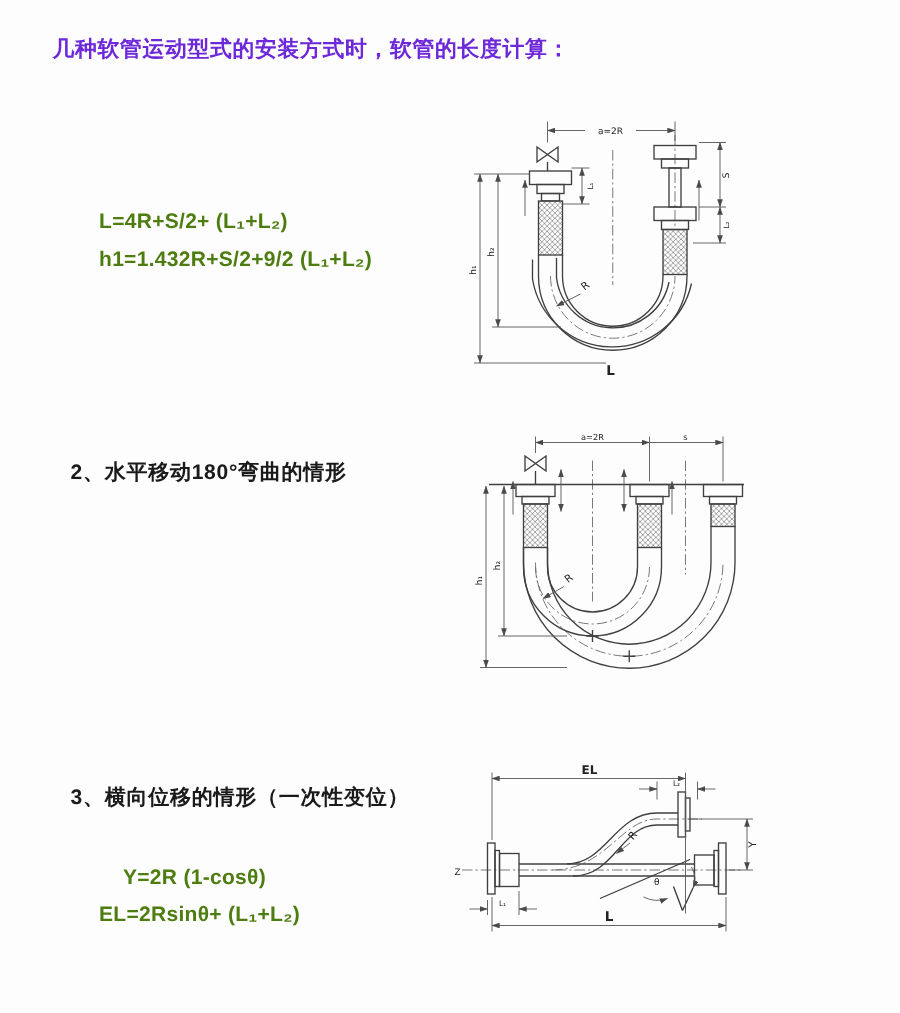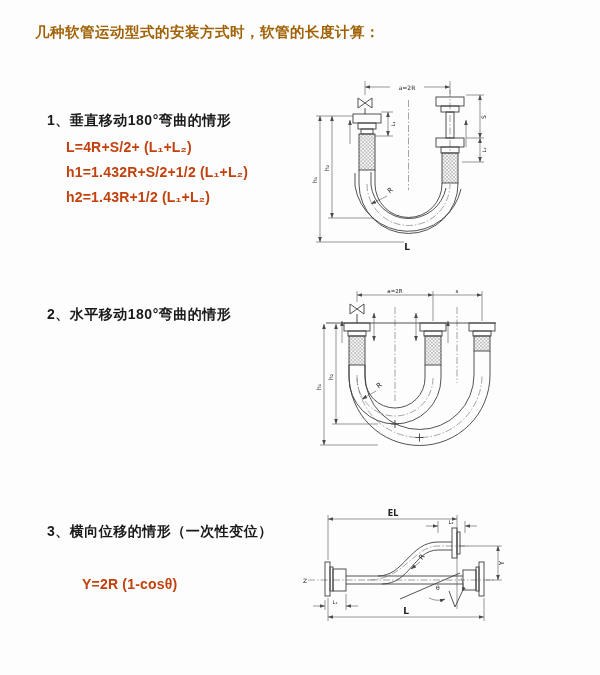--- a/index.html
+++ b/index.html
@@ -7,29 +7,29 @@
     width:600px;height:675px;
     background:#ffffff;
     font-family:"Liberation Sans","DejaVu Sans",sans-serif;
     color:#1b1b1b;
     position:relative;
     overflow:hidden;
   }
   .page{position:absolute;inset:0;background:#fdfdfd;}
   .title{
     position:absolute;left:35px;top:23px;
-    font-size:14.5px;font-weight:700;letter-spacing:.5px;color:#a16207;
+    font-size:14.5px;font-weight:700;letter-spacing:.5px;color:#6d28d9;
   }
   .sec-heading{
     position:absolute;
     font-size:14px;font-weight:700;letter-spacing:.5px;color:#1a1a1a;
   }
   .formula{
     position:absolute;
-    font-size:14px;font-weight:600;color:#c2410c;letter-spacing:.2px;
+    font-size:14px;font-weight:600;color:#4d7c0f;letter-spacing:.2px;
   }
   .diag{position:absolute;}
   .ln, .ln rect, .ln path, .ln line{stroke:#3f3f3f;stroke-width:.9;fill:none;}
   .ln rect.braid{fill:url(#braid);}
   .dim, .dim line, .dim path{stroke:#555;stroke-width:.6;fill:none;}
   .cl line, .cl path{stroke:#6a6a6a;stroke-width:.6;fill:none;stroke-dasharray:7 2 1.5 2;}
   svg text{fill:#222;font-family:"DejaVu Sans",sans-serif;}
 </style>
 </head>
 <body>
@@ -42,29 +42,28 @@
         <path d="M0,0 L10,3.5 L0,7 z" fill="#4a4a4a"></path>
       </marker>
       <pattern id="braid" width="3.5" height="3.5" patternUnits="userSpaceOnUse">
         <path d="M0,0 L3.5,3.5 M3.5,0 L0,3.5" stroke="#8a8a8a" stroke-width="0.5"></path>
       </pattern>
     </defs>
   </svg>
 
   <div class="title">几种软管运动型式的安装方式时，软管的长度计算：</div>
 
-  <div class="sec-heading" style="left:47px;top:112px">1、垂直移动180°弯曲的情形</div>
   <div class="formula" style="left:66px;top:139px">L=4R+S/2+ (L₁+L₂)</div>
-  <div class="formula" style="left:66px;top:164px">h1=1.432R+S/2+1/2 (L₁+L₂)</div>
-  <div class="formula" style="left:66px;top:189px">h2=1.43R+1/2 (L₁+L₂)</div>
+  <div class="formula" style="left:66px;top:164px">h1=1.432R+S/2+9/2 (L₁+L₂)</div>
 
   <div class="sec-heading" style="left:47px;top:306px">2、水平移动180°弯曲的情形</div>
 
   <div class="sec-heading" style="left:47px;top:523px">3、横向位移的情形（一次性变位）</div>
   <div class="formula" style="left:82px;top:576px">Y=2R (1-cosθ)</div>
+  <div class="formula" style="left:66px;top:601px">EL=2Rsinθ+ (L₁+L₂)</div>
 
   <svg class="diag" style="left:300px;top:72px" width="270" height="185" viewBox="0 0 270 185">
     <g class="cl">
       <line x1="108.5" y1="28" x2="108.5" y2="118"></line>
       <line x1="150" y1="18" x2="150" y2="80"></line>
       <path d="M67,112 A41.5,41.5 0 0 0 150,112"></path>
     </g>
     <g class="ln">
 
       <path d="M58,26 L65,31 L58,36 z M72,26 L65,31 L72,36 z"></path>

